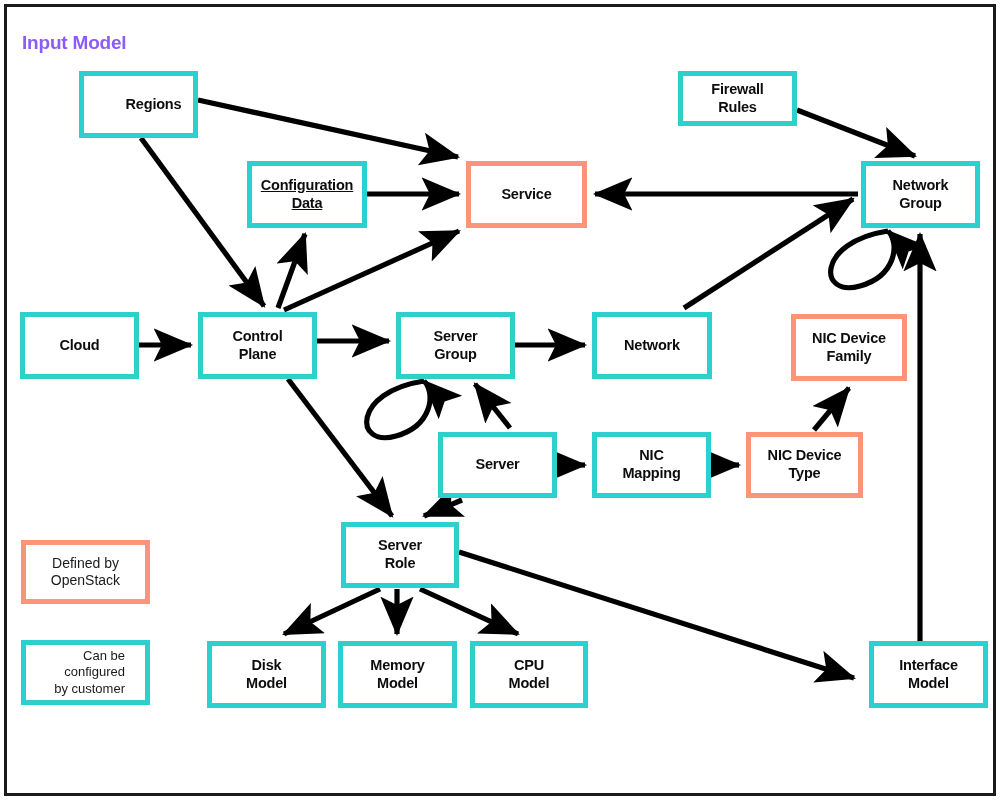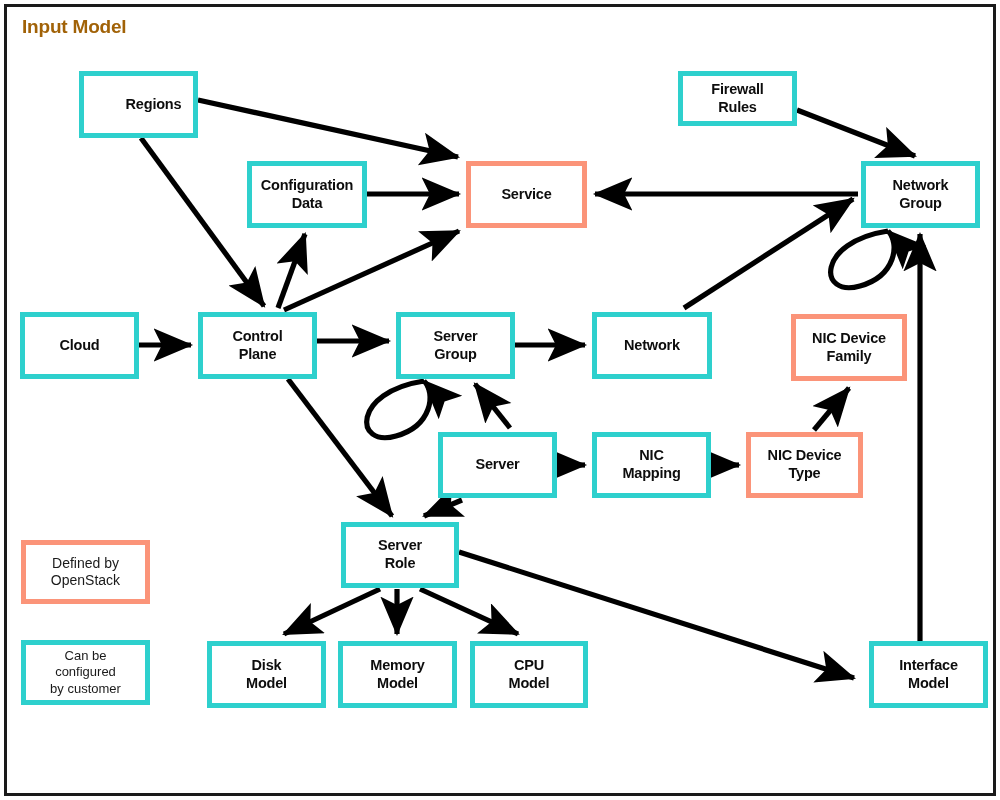--- a/index.html
+++ b/index.html
@@ -24,24 +24,24 @@
     top: 4px;
     width: 992px;
     height: 792px;
     border: 3px solid #1a1a1a;
     box-sizing: border-box;
     pointer-events: none;
   }
   #title {
     position: absolute;
     left: 22px;
-    top: 16px;
+    top: 32px;
     font-size: 19px;
     font-weight: bold;
-    color: #a16207;
+    color: #8b5cf6;
     letter-spacing: -0.2px;
   }
   #edges {
     position: absolute;
     left: 0;
     top: 0;
     width: 1000px;
     height: 800px;
   }
   .node {
@@ -72,21 +72,21 @@
     display: flex;
     align-items: center;
     justify-content: center;
     text-align: center;
     font-weight: normal;
     color: #1a1a1a;
     line-height: 1.25;
     padding: 2px 20px;
   }
   .legend.openstack { border: 5px solid #fb9479; font-size: 14px; }
-  .legend.customer  { border: 5px solid #2ed0cd; font-size: 13px; }
+  .legend.customer  { border: 5px solid #2ed0cd; font-size: 13px; text-align: right; }
 </style>
 </head>
 <body>
 
 <div id="canvas">
 
   <div class="frame"></div>
 
   <div id="title">Input Model</div>
 
@@ -148,21 +148,21 @@
     </g>
   </svg>
 
   <div id="nodes">
       <div class="node customer" style="left: 79px; top: 71px; width: 119px; height: 67px; padding-left: 34px;">
         <span>Regions</span>
       </div>
       <div class="node customer" style="left: 678px; top: 71px; width: 119px; height: 55px;">
         <span>Firewall<br>Rules</span>
       </div>
-      <div class="node customer" style="left: 247px; top: 161px; width: 120px; height: 67px;">
+      <div class="node customer" style="left: 247px; top: 161px; width: 120px; height: 67px; text-decoration: underline;">
         <span>Configuration<br>Data</span>
       </div>
       <div class="node openstack" style="left: 466px; top: 161px; width: 121px; height: 67px;">
         <span>Service</span>
       </div>
       <div class="node customer" style="left: 861px; top: 161px; width: 119px; height: 67px;">
         <span>Network<br>Group</span>
       </div>
       <div class="node customer" style="left: 20px; top: 312px; width: 119px; height: 67px;">
         <span>Cloud</span>

